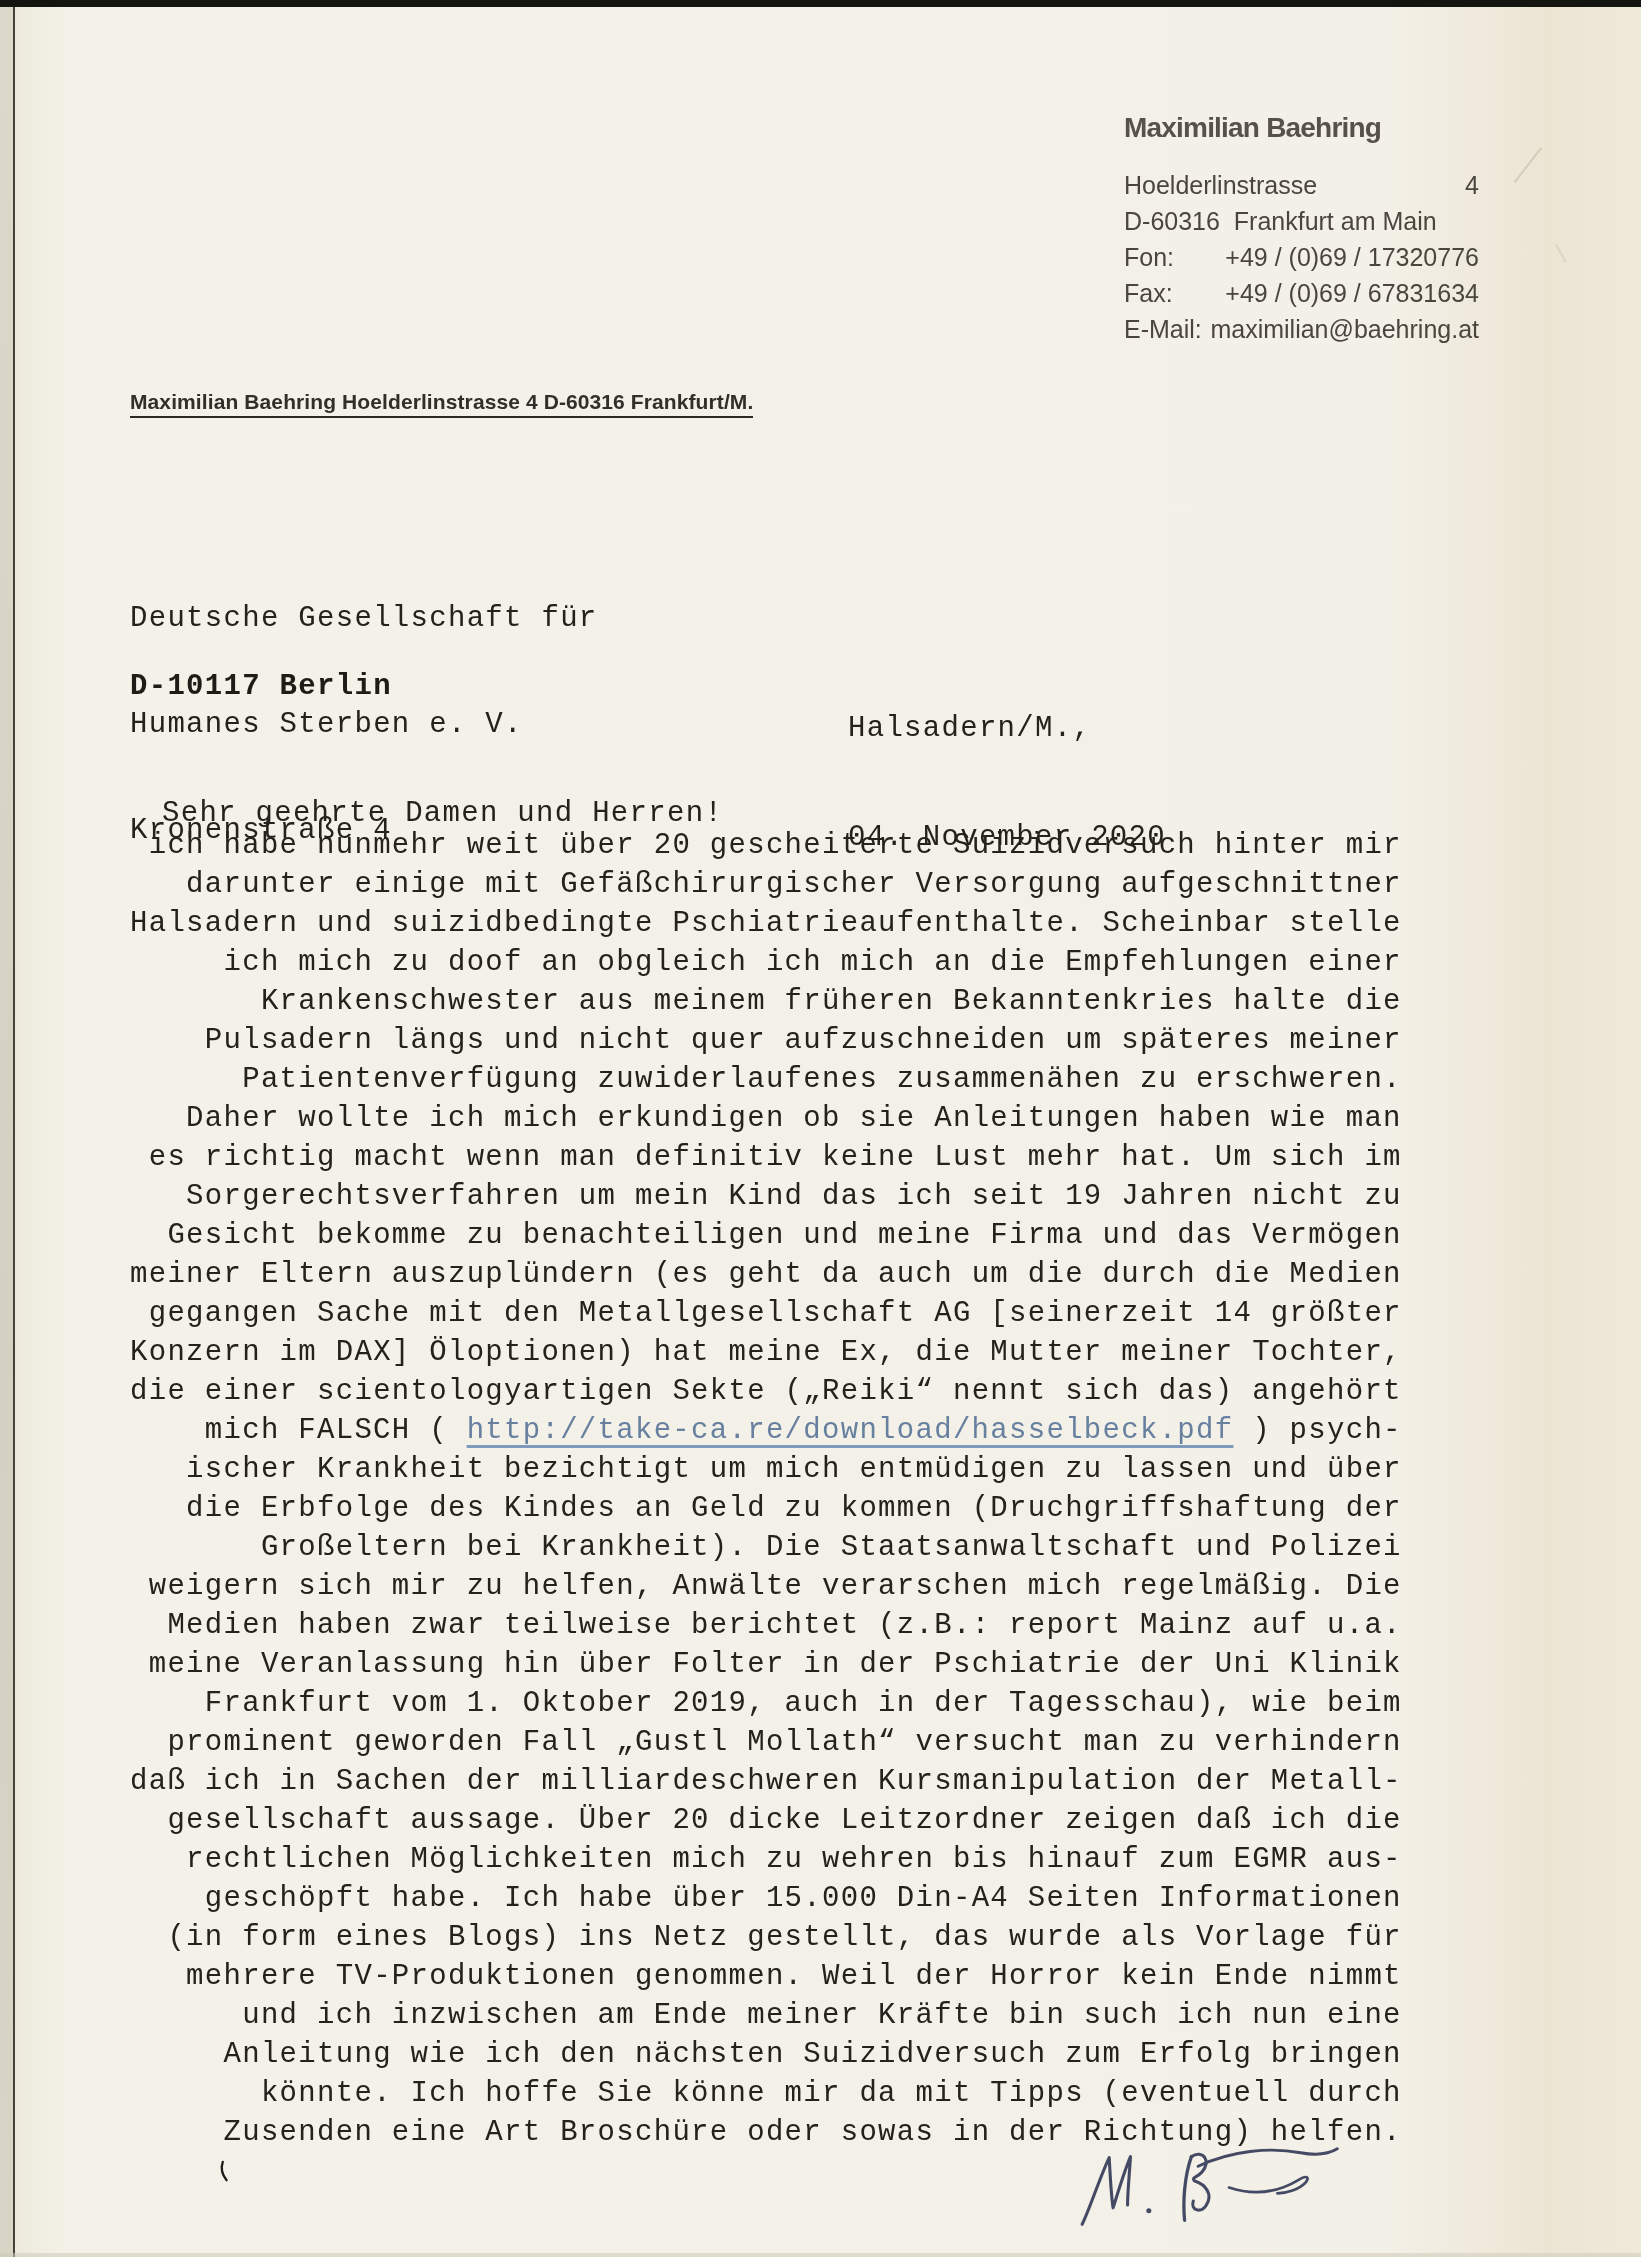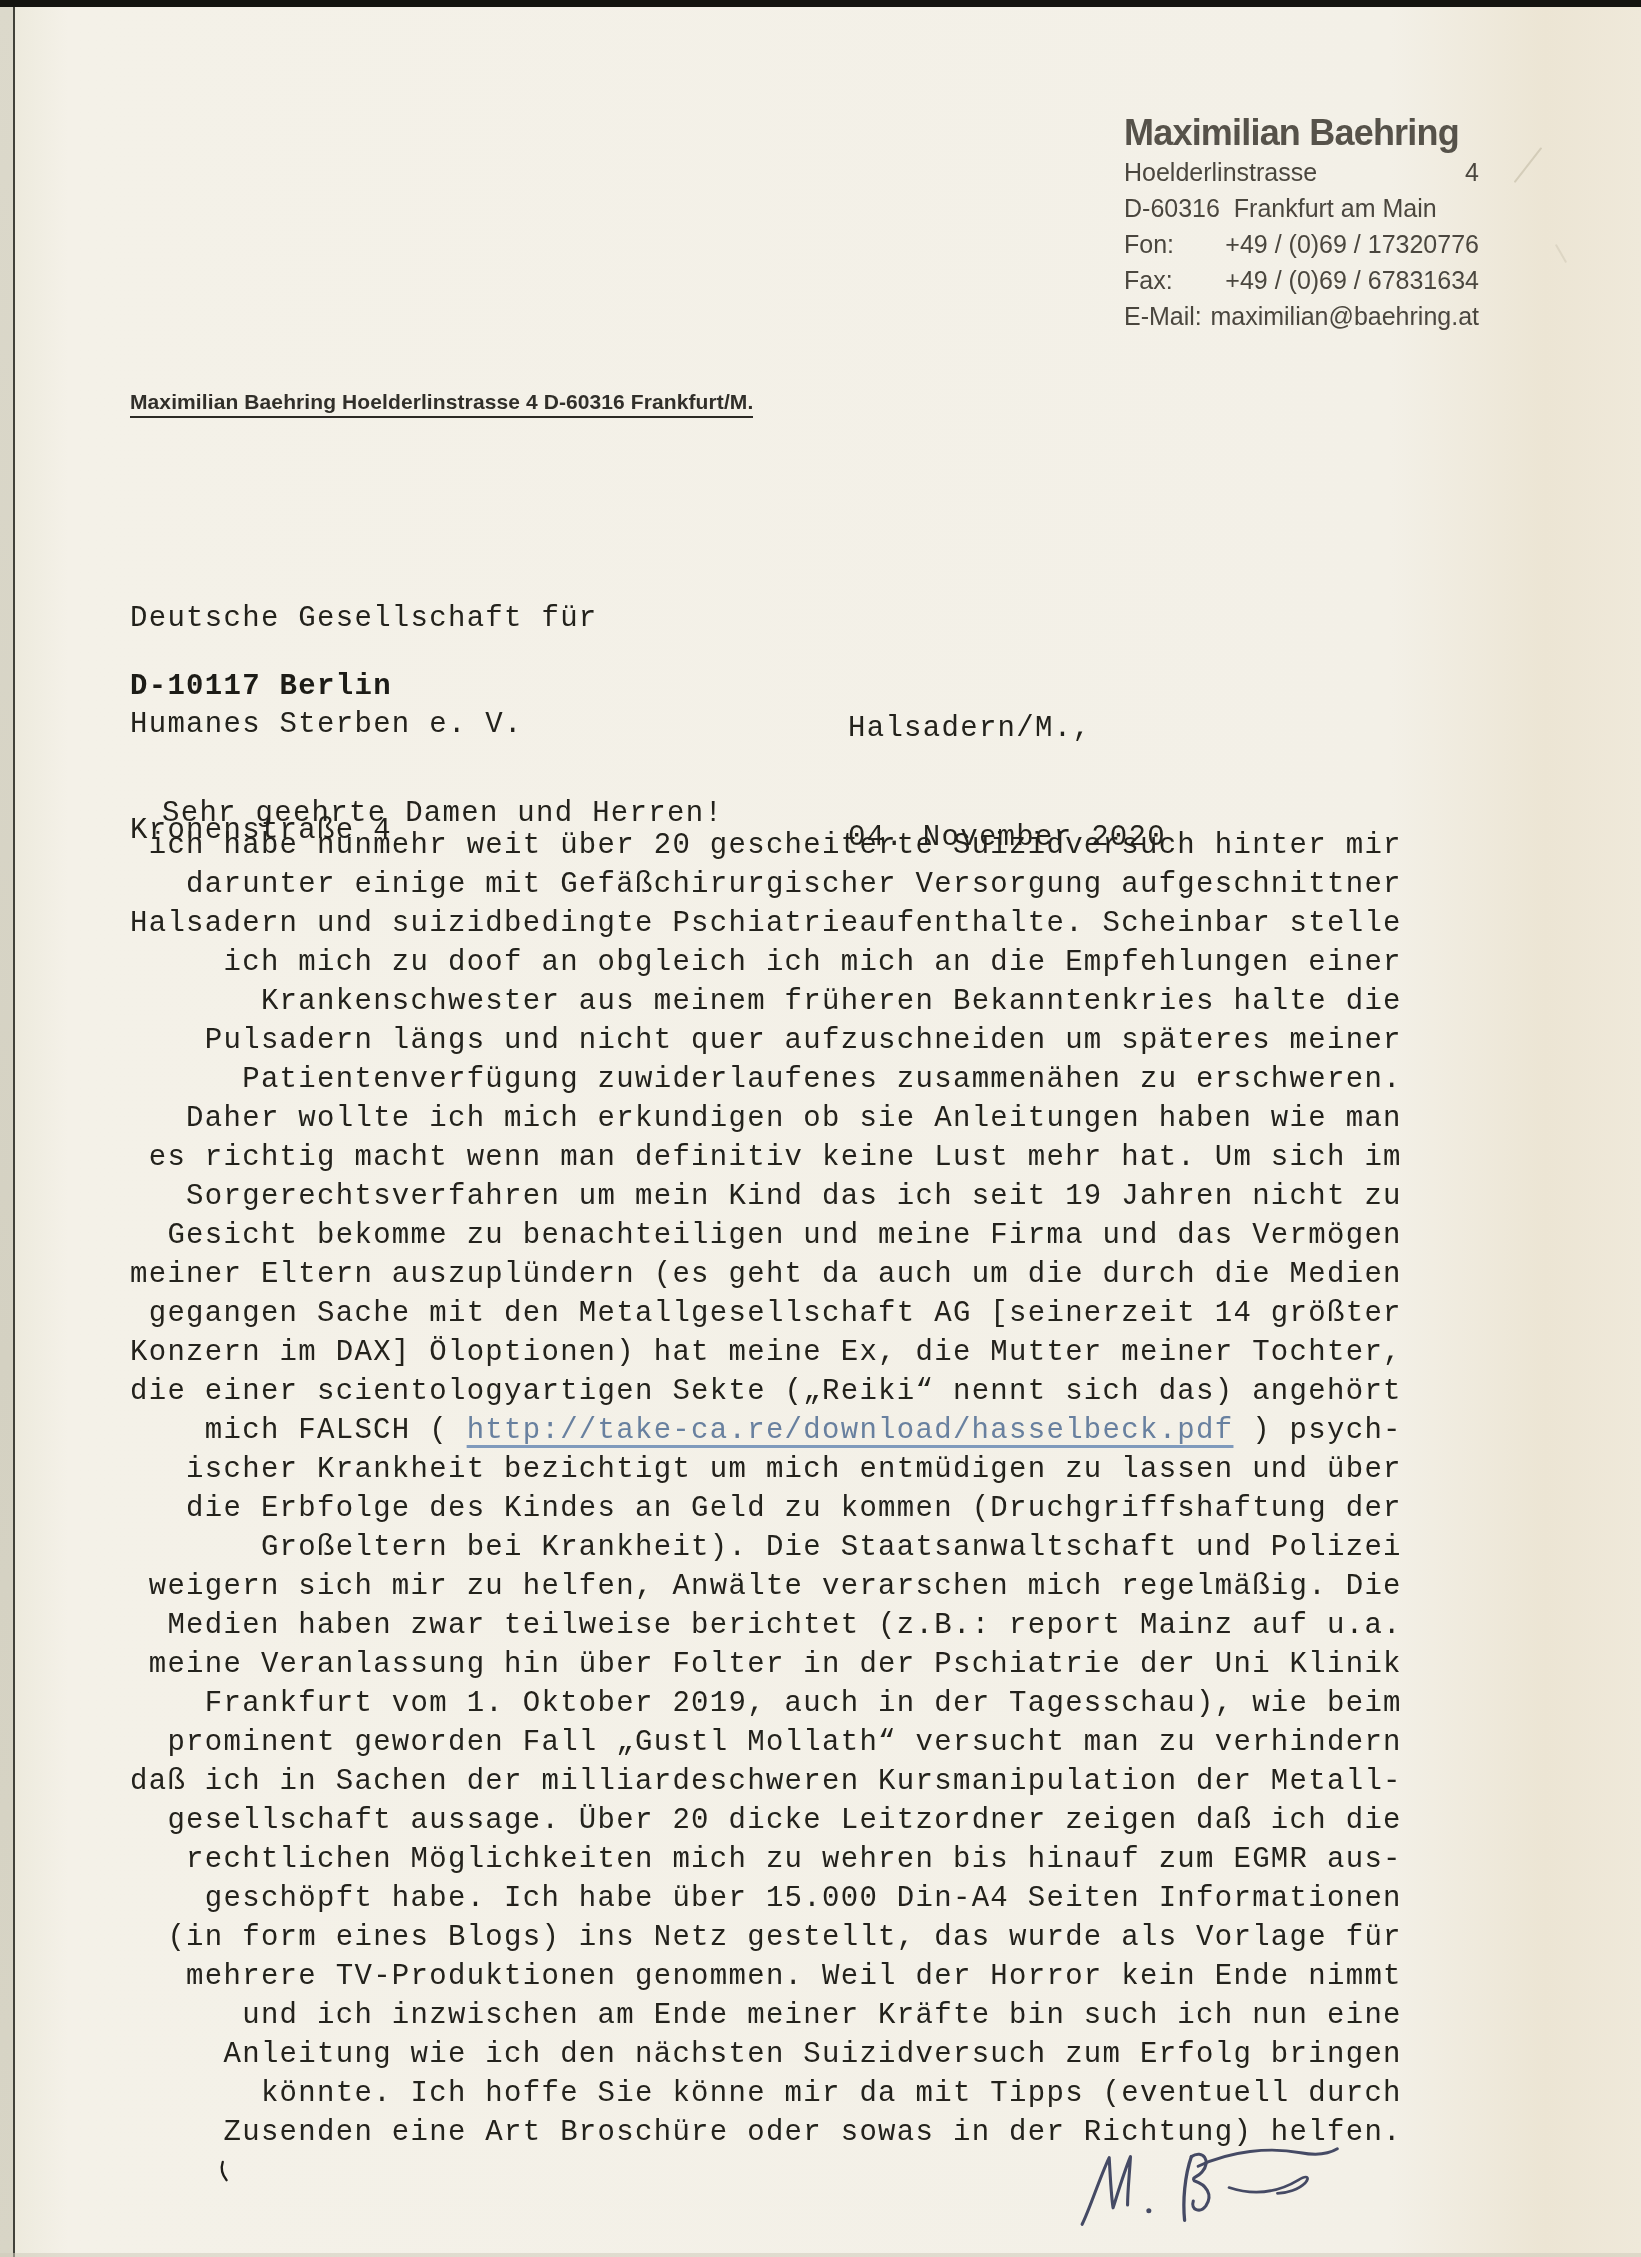--- a/index.html
+++ b/index.html
@@ -34,22 +34,22 @@
   }
   .scratch-1 { left: 1527px; top: 143px; width: 1.9px; height: 44px; transform: rotate(38deg); }
   .scratch-2 { left: 1560px; top: 243px; width: 1.9px; height: 21px; transform: rotate(-30deg); opacity: .4; }
 
   
   .letterhead {
     position: absolute; left: 1124px; top: 112px; width: 355px;
     color: #4c4840;
   }
   .lh-name {
-    font-size: 36px; font-weight: bold; letter-spacing: -0.8px;
-    color: #56524a; white-space: nowrap; 
+    font-size: 28px; font-weight: bold; letter-spacing: -0.8px;
+    color: #56524a; white-space: nowrap; margin-bottom: 23px;
   }
   .lh-row {
     display: flex; justify-content: space-between;
     font-size: 25px; line-height: 36px; color: #4a463e; white-space: pre; align-items: center;
   }
   .lh-row .lh-val { text-align: right; }
 
   
   .mono {
     font-family: "Liberation Mono", "DejaVu Sans Mono", monospace;

